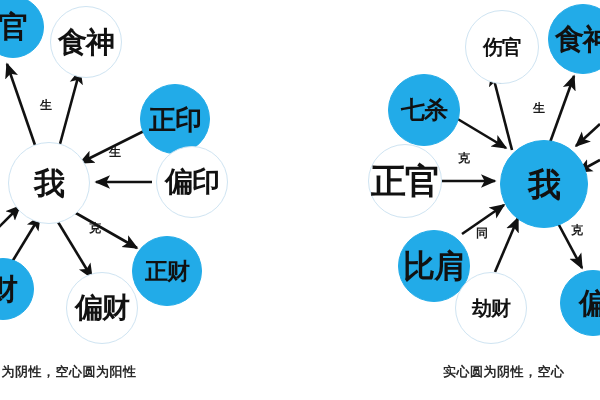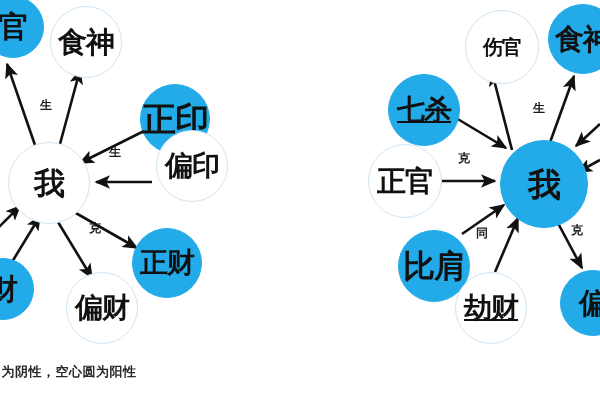--- a/index.html
+++ b/index.html
@@ -80,38 +80,39 @@
       <line x1="495" y1="272" x2="518" y2="218"></line>
       <line x1="552" y1="212" x2="582" y2="268"></line>
       <line x1="600" y1="160" x2="578" y2="172"></line>
       <line x1="600" y1="124" x2="576" y2="146"></line>
     </g>
   </svg>
 
   <div id="nodes">
       <div class="node solid" style="left: -18px; top: -4px; width: 62px; height: 62px; font-size: 30px;">官</div>
       <div class="node hollow" style="left: 50px; top: 6px; width: 72px; height: 72px; font-size: 29px;">食神</div>
-      <div class="node solid" style="left: 140px; top: 84px; width: 70px; height: 70px; font-size: 34px;">正印</div>
-      <div class="node hollow" style="left: 156px; top: 130px; width: 72px; height: 72px; font-size: 28px;">偏印</div>
-      <div class="node solid" style="left: 132px; top: 228px; width: 70px; height: 70px; font-size: 28px;">正财</div>
+      <div class="node solid" style="left: 140px; top: 84px; width: 70px; height: 70px; font-size: 27px;">正印</div>
+      <div class="node hollow" style="left: 156px; top: 146px; width: 72px; height: 72px; font-size: 28px;">偏印</div>
+      <div class="node solid" style="left: 132px; top: 236px; width: 70px; height: 70px; font-size: 23px;">正财</div>
       <div class="node hollow" style="left: 66px; top: 272px; width: 72px; height: 72px; font-size: 28px;">偏财</div>
       <div class="node solid" style="left: -28px; top: 258px; width: 62px; height: 62px; font-size: 29px;">财</div>
       <div class="node hollow" style="left: 8px; top: 142px; width: 82px; height: 82px; font-size: 31px;">我</div>
       <div class="edge-label" style="left: 40px; top: 99px;">生</div>
       <div class="edge-label" style="left: 109px; top: 146px;">生</div>
       <div class="edge-label" style="left: 89px; top: 222px;">克</div>
       <div class="node hollow" style="left: 465px; top: 10px; width: 74px; height: 74px; font-size: 20px;">伤官</div>
       <div class="node solid" style="left: 548px; top: 4px; width: 70px; height: 70px; font-size: 29px;">食神</div>
-      <div class="node solid" style="left: 388px; top: 74px; width: 72px; height: 72px; font-size: 28px; text-decoration: underline;">七杀</div>
-      <div class="node hollow" style="left: 368px; top: 144px; width: 74px; height: 74px; font-size: 29px;">正官</div>
+      <div class="node solid" style="left: 388px; top: 74px; width: 72px; height: 72px; font-size: 24px;">七杀</div>
+      <div class="node hollow" style="left: 368px; top: 144px; width: 74px; height: 74px; font-size: 35px;">正官</div>
       <div class="node solid" style="left: 398px; top: 230px; width: 72px; height: 72px; font-size: 32px;">比肩</div>
-      <div class="node hollow" style="left: 455px; top: 272px; width: 72px; height: 72px; font-size: 28px; text-decoration: underline;">劫财</div>
+      <div class="node hollow" style="left: 455px; top: 272px; width: 72px; height: 72px; font-size: 20px;">劫财</div>
       <div class="node solid" style="left: 560px; top: 270px; width: 66px; height: 66px; font-size: 29px;">偏</div>
       <div class="node solid" style="left: 500px; top: 140px; width: 88px; height: 88px; font-size: 33px;">我</div>
       <div class="edge-label" style="left: 533px; top: 102px;">生</div>
       <div class="edge-label" style="left: 458px; top: 152px;">克</div>
       <div class="edge-label" style="left: 476px; top: 227px;">同</div>
       <div class="edge-label" style="left: 571px; top: 224px;">克</div>
     </div>
 
   <div class="caption" id="caption-left">圆为阴性，空心圆为阳性</div>
+  <div class="caption" id="caption-right">实心圆为阴性，空心</div>
 
 </div>
 
 </body></html>

